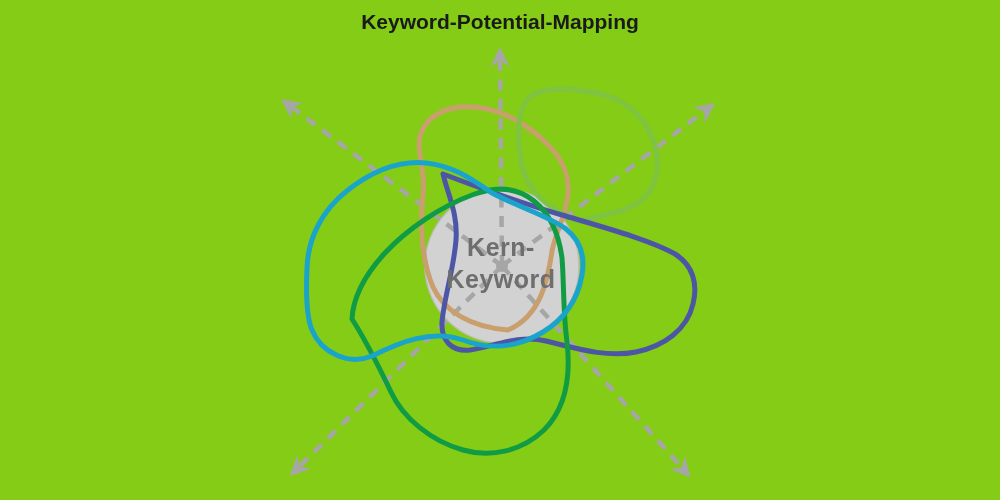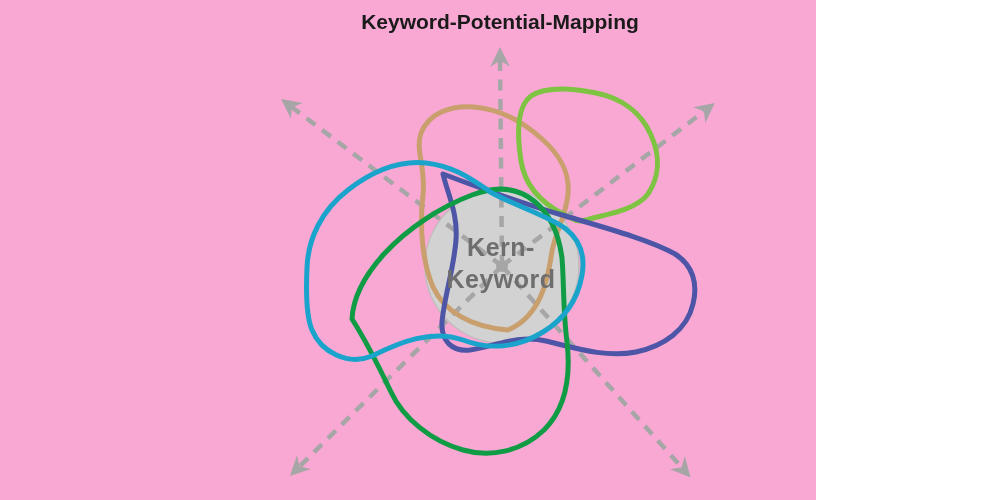--- a/index.html
+++ b/index.html
@@ -1,17 +1,17 @@
 <!DOCTYPE html>
 <html><head>
 <meta charset="utf-8">
 <style>
   html,body{margin:0;padding:0;background:#ffffff;}
   .canvas{
-    width:816px;height:500px;position:relative;background:#f9a8d4;
+    width:1000px;height:500px;position:relative;background:#84cc16;
     font-family:"Liberation Sans",sans-serif;overflow:hidden;
   }
   svg{display:block;}
   .title-text{font-weight:bold;font-size:21px;}
   .center-text{font-weight:bold;font-size:25px;letter-spacing:0.5px;}
   .petal{fill:none;stroke-width:5;stroke-linejoin:round;stroke-linecap:round;}
   .ray{fill:none;stroke-width:4.5;stroke-dasharray:11 8.5;}
 </style>
 </head>
 <body>

